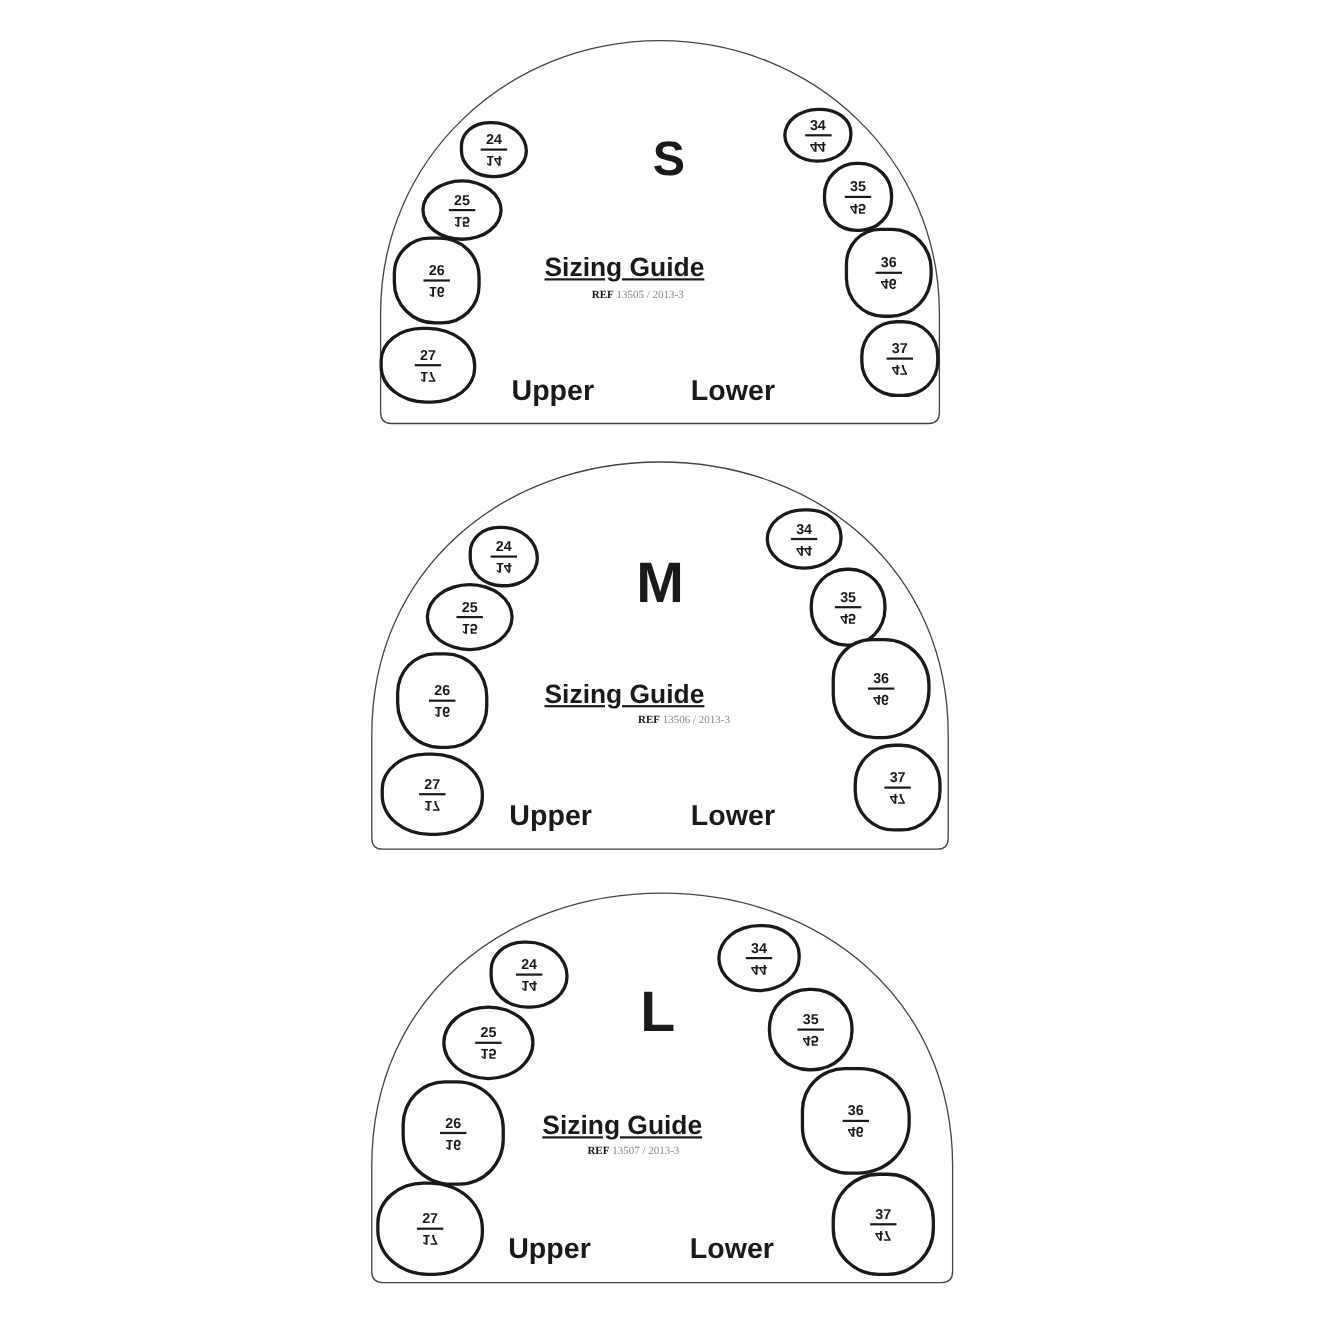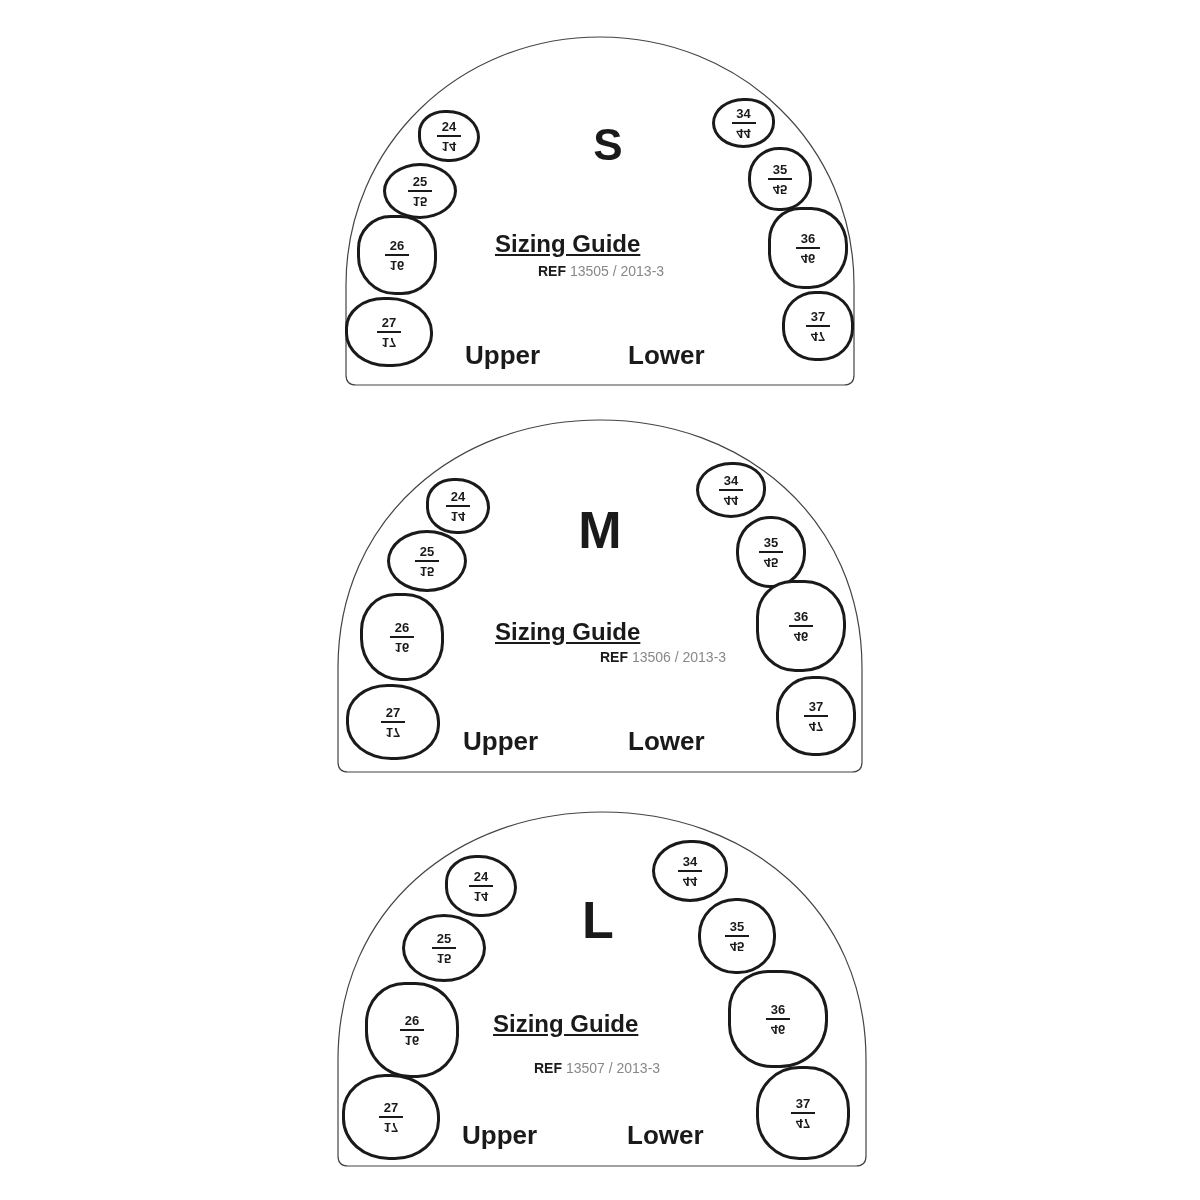--- a/index.html
+++ b/index.html
@@ -5,21 +5,21 @@
   html,body{margin:0;padding:0;background:#ffffff;}
   body{width:1200px;height:1200px;position:relative;overflow:hidden;font-family:"Liberation Sans",sans-serif;color:#1a1a1a;}
   .guide{position:absolute;}
   .guide svg.outline{position:absolute;left:0;top:0;}
   .tooth{position:absolute;box-sizing:border-box;border:3px solid #1a1a1a;display:flex;flex-direction:column;align-items:center;justify-content:center;background:#fff;}
   .tooth .num{font-weight:bold;font-size:13px;line-height:14px;}
   .tooth .bar{width:24px;height:2px;background:#1a1a1a;margin:1px 0 2px 0;}
   .tooth .flip{transform:rotate(180deg) scaleX(-1);}
   .size-letter{position:absolute;font-weight:bold;font-size:44px;text-align:center;width:60px;}
   .title{position:absolute;font-weight:bold;font-size:24px;white-space:nowrap;text-decoration:underline;}
-  .ref{position:absolute;font-size:14px;color:#888;white-space:nowrap;}
+  .ref{position:absolute;font-size:10px;color:#888;white-space:nowrap;font-family:Liberation Serif, serif;}
   .ref b{color:#1a1a1a;}
   .lbl{position:absolute;font-weight:bold;font-size:26px;}
 </style>
 </head>
 <body>
 
 <div class="guide" style="left:340px;top:35px;width:520px;height:352px;">
   <svg class="outline" width="520" height="352" viewBox="0 0 520 352">
     <path d="M6,340 L6,250 C6,110 120,2 260,2 C400,2 514,110 514,250 L514,340 Q514,350 504,350 L16,350 Q6,350 6,340 Z" fill="#fff" stroke="#444" stroke-width="1.2"></path>
   </svg>
@@ -109,21 +109,21 @@
       <span class="bar"></span>
       <span class="num flip">46</span>
     </div>
   <div class="tooth" style="left:444px;top:258px;width:80px;height:80px;border-radius:46%;">
       <span class="num">37</span>
       <span class="bar"></span>
       <span class="num flip">47</span>
     </div>
   <div class="size-letter" style="left:238px;top:82px;width:60px;font-size:52px;">M</div>
   <div class="title" style="left:163px;top:200px;">Sizing Guide</div>
-  <div class="ref" style="left:220px;top:231px;padding-left:48px;"><b>REF</b> <span>13506 / 2013-3</span></div>
+  <div class="ref" style="left:200px;top:231px;padding-left:48px;"><b>REF</b> <span>13506 / 2013-3</span></div>
   <div class="lbl" style="left:131px;top:308px;">Upper</div>
   <div class="lbl" style="left:296px;top:308px;">Lower</div>
 </div>
 
 <div class="guide" style="left:332px;top:810px;width:540px;height:358px;">
   <svg class="outline" width="540" height="358" viewBox="0 0 540 358">
     <path d="M6,346 L6,250 C6,98 126,2 270,2 C414,2 534,98 534,250 L534,346 Q534,356 524,356 L16,356 Q6,356 6,346 Z" fill="#fff" stroke="#444" stroke-width="1.2"></path>
   </svg>
   <div class="tooth" style="left:113px;top:45px;width:72px;height:62px;border-radius:45% 55% 50% 50%;">
       <span class="num">24</span>
@@ -160,16 +160,16 @@
       <span class="bar"></span>
       <span class="num flip">46</span>
     </div>
   <div class="tooth" style="left:424px;top:256px;width:94px;height:94px;border-radius:46%;">
       <span class="num">37</span>
       <span class="bar"></span>
       <span class="num flip">47</span>
     </div>
   <div class="size-letter" style="left:236px;top:80px;font-size:52px;">L</div>
   <div class="title" style="left:161px;top:200px;">Sizing Guide</div>
-  <div class="ref" style="left:202px;top:250px;"><b>REF</b> <span>13507 / 2013-3</span></div>
+  <div class="ref" style="left:202px;top:231px;"><b>REF</b> <span>13507 / 2013-3</span></div>
   <div class="lbl" style="left:130px;top:310px;">Upper</div>
   <div class="lbl" style="left:295px;top:310px;">Lower</div>
 </div>
 
 </body></html>

